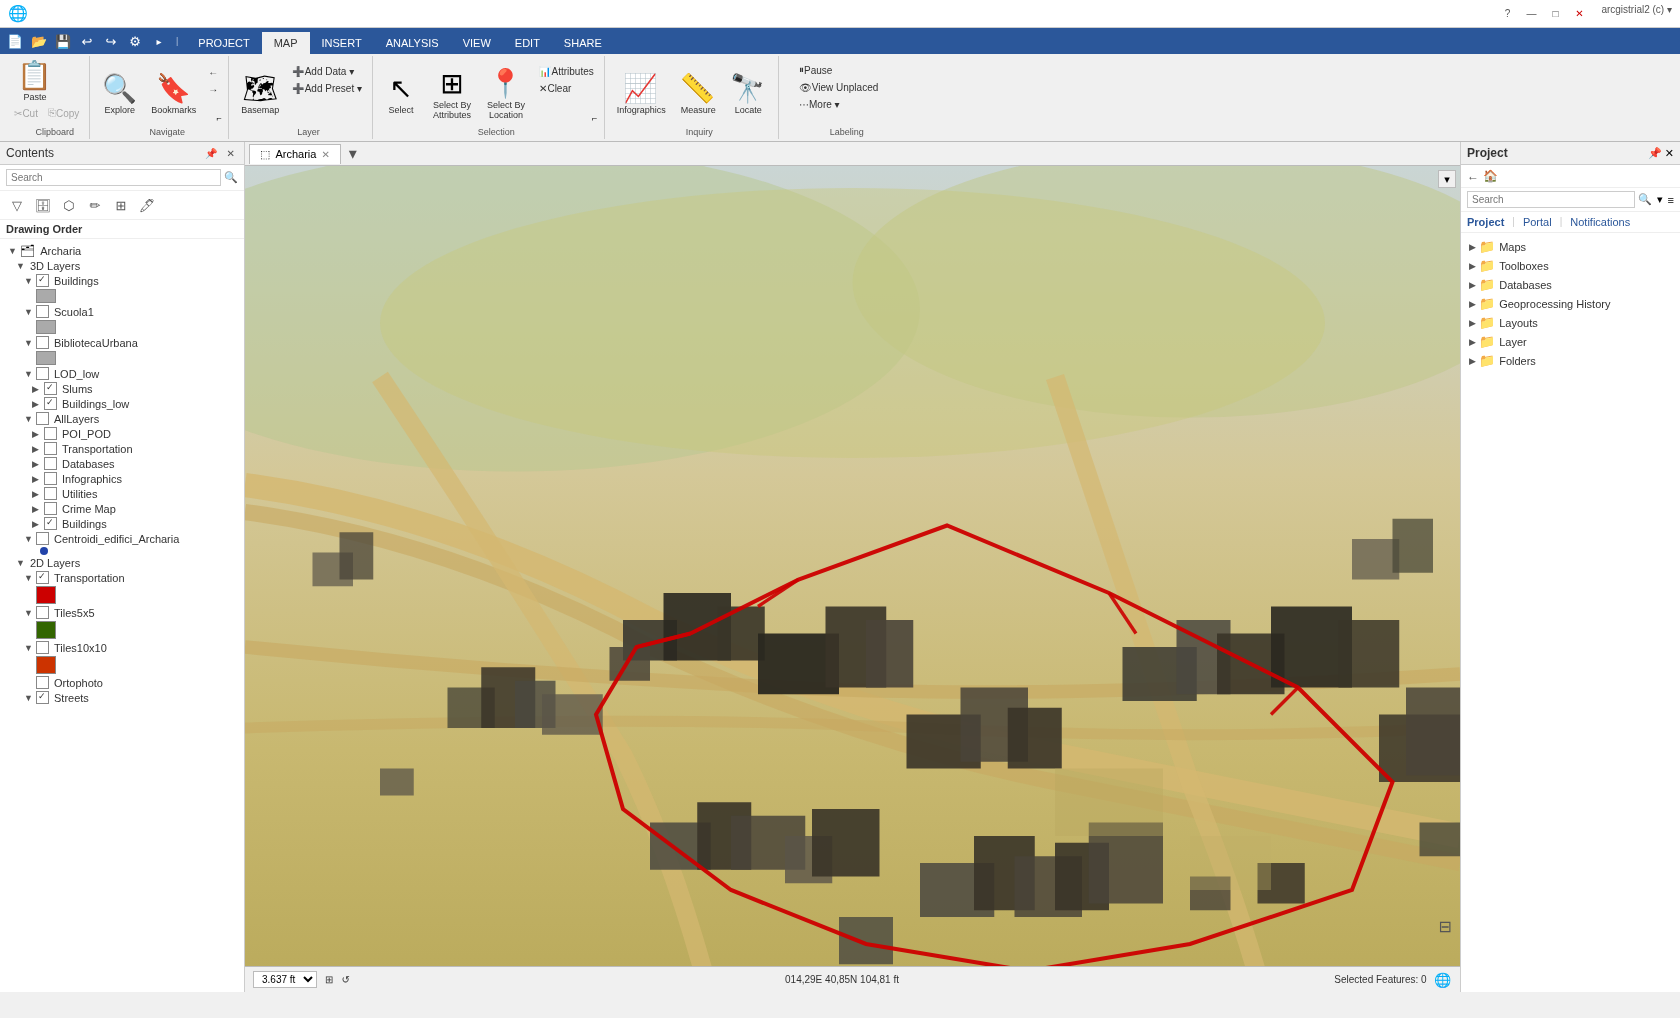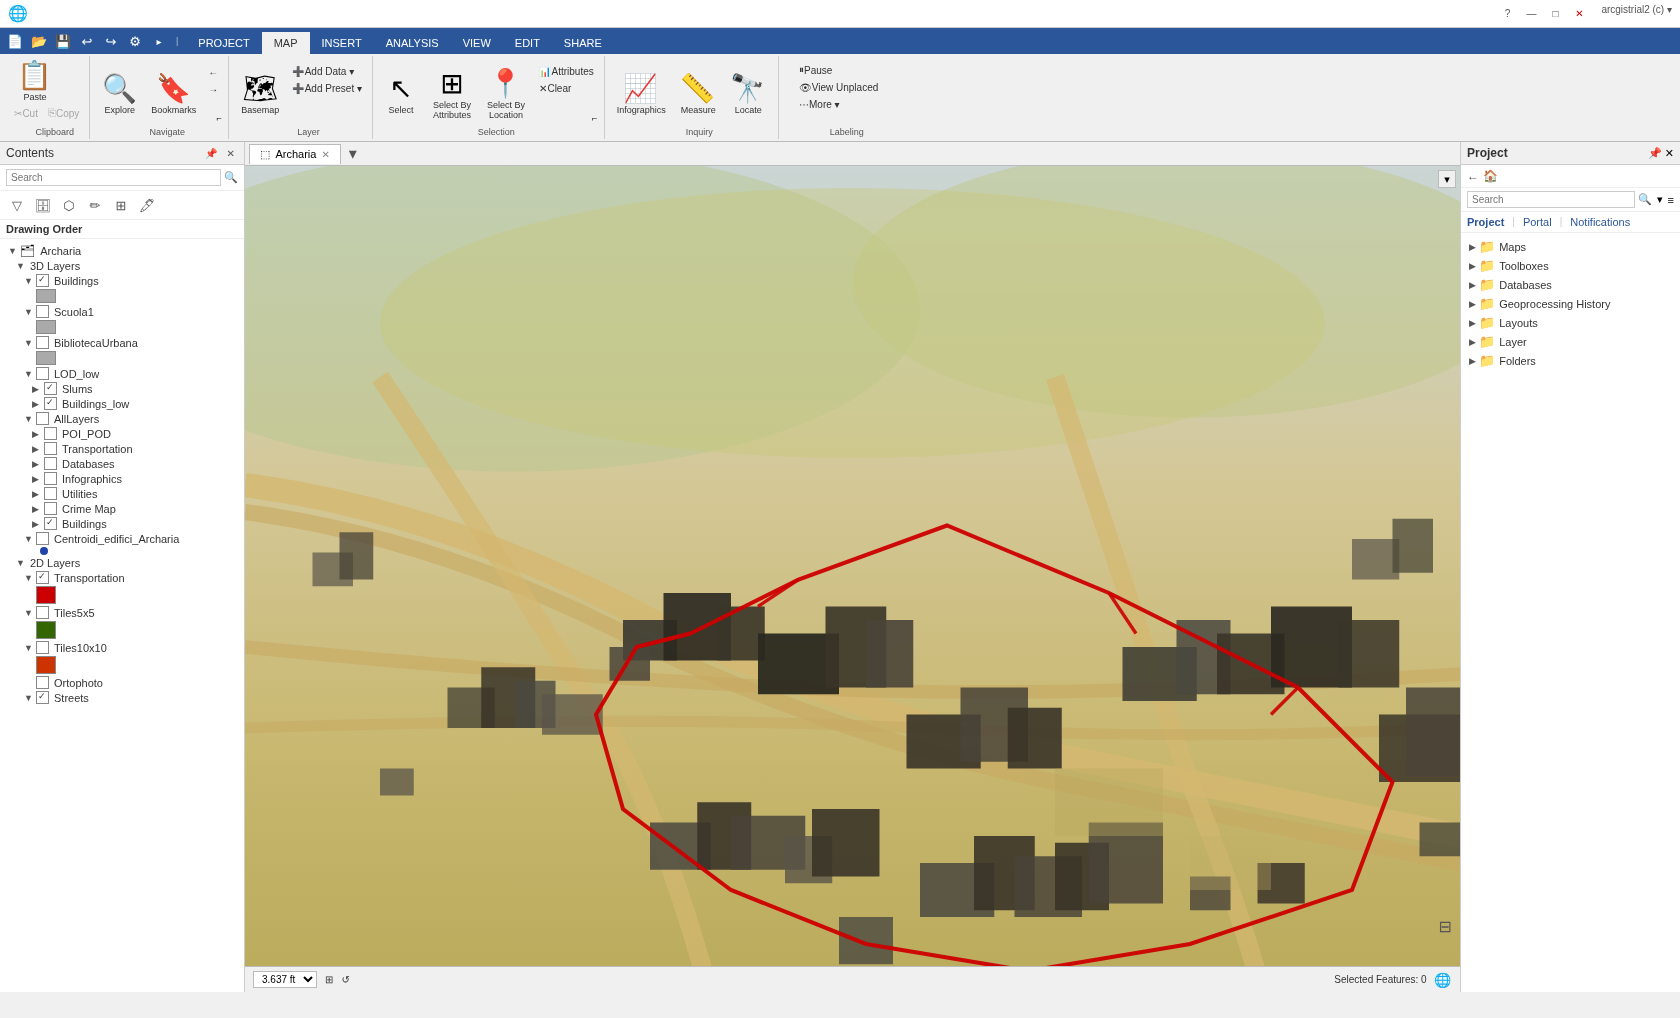--- a/index.html
+++ b/index.html
@@ -706,20 +706,23 @@
       <div style="position:absolute;bottom:30px;right:8px;font-size:16px;color:#555;">⊟</div>
     </div>
     <div id="map-statusbar">
       <div class="statusbar-left">
         <select class="scale-select">
           <option>3.637 ft</option>
         </select>
         <span style="cursor:pointer;">⊞</span>
         <span style="cursor:pointer;">↺</span>
       </div>
+      <div style="flex:1;text-align:center;">
+        <span>014,29E 40,85N  104,81 ft</span>
+      </div>
       <div class="statusbar-right">
         <span>Selected Features: 0</span>
         <span style="color:#2b579a;font-size:14px;">🌐</span>
       </div>
     </div>
   </div>
 
   <div id="project-panel">
     <div id="project-header">
       <span class="title">Project</span>

